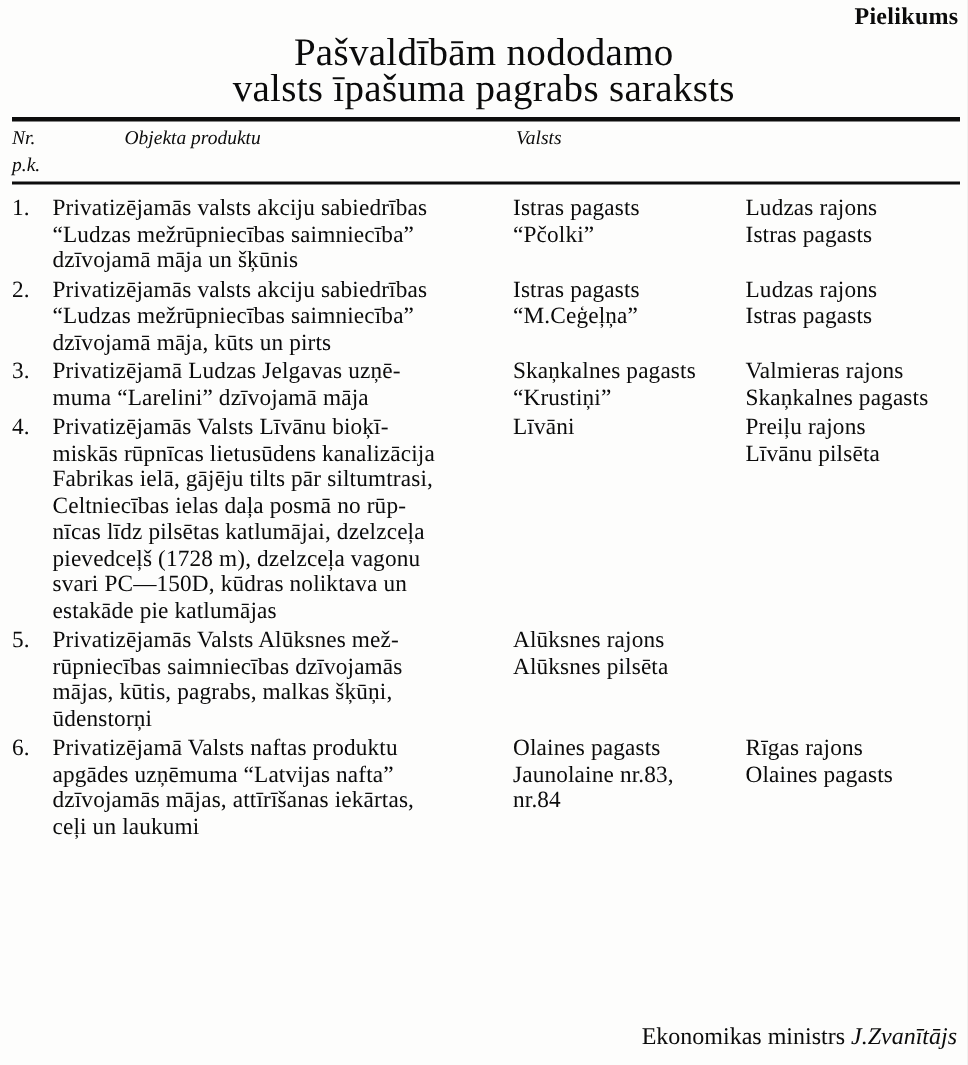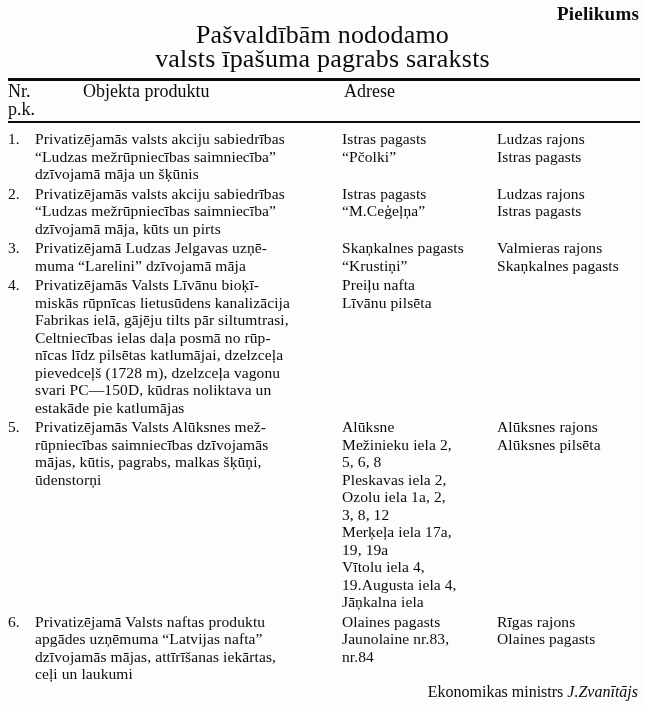--- a/index.html
+++ b/index.html
@@ -10,43 +10,44 @@
     height: 710px;
     background: #fdfdfc;
     color: #0b0b0b;
     font-family: "Liberation Serif", "DejaVu Serif", serif;
     overflow: hidden;
   }
   .annex {
     position: absolute;
     top: 3px;
     right: 6px;
-    font-size: 19px;
+    font-size: 16px;
     font-weight: bold;
     letter-spacing: 0.2px;
   }
   .title-block {
     padding-top: 23px;
     text-align: center;
     font-weight: normal;
     font-size: 26px;
     line-height: 24px;
     letter-spacing: 0.2px;
   }
   .table {
     margin: 7px 5px 0 8px;
   }
   .thead {
     display: grid;
     grid-template-columns: 27px 307px 155px 1fr;
     border-top: 3px solid #0d0d0d;
     border-bottom: 2px solid #0d0d0d;
     padding: 2px 0 3px 0;
-    font-size: 18px;
+    font-size: 13px;
     line-height: 17.5px;
+    font-style: italic;
   }
   .thead .h { white-space: pre-line; }
   .thead .h-obj { padding-left: 48px; }
   .thead .h-addr { padding-left: 2px; }
   .tbody { padding-top: 7px; }
   .row {
     display: grid;
     grid-template-columns: 27px 307px 155px 1fr;
     margin-bottom: 2px;
   }
@@ -78,21 +79,21 @@
     <div>Pašvaldībām nododamo</div>
     <div>valsts īpašuma pagrabs saraksts</div>
   </div>
 
   <div class="table">
 
     <div class="thead">
       <div class="h">Nr.
 p.k.</div>
       <div class="h h-obj">Objekta produktu</div>
-      <div class="h h-addr">Adrese</div>
+      <div class="h h-addr">Valsts</div>
     </div>
 
     <div class="tbody">
 
       <div class="row">
         <div class="c nr">1.</div>
         <div class="c obj">Privatizējamās valsts akciju sabiedrības
 “Ludzas mežrūpniecības saimniecība”
 dzīvojamā māja un šķūnis</div>
         <div class="c addr">Istras pagasts
@@ -125,41 +126,31 @@
       <div class="row">
         <div class="c nr">4.</div>
         <div class="c obj">Privatizējamās Valsts Līvānu bioķī-
 miskās rūpnīcas lietusūdens kanalizācija
 Fabrikas ielā, gājēju tilts pār siltumtrasi,
 Celtniecības ielas daļa posmā no rūp-
 nīcas līdz pilsētas katlumājai, dzelzceļa
 pievedceļš (1728 m), dzelzceļa vagonu
 svari PC—150D, kūdras noliktava un
 estakāde pie katlumājas</div>
-        <div class="c mun">Preiļu nafta
+        <div class="c addr">Līvāni</div>
+        <div class="c mun">Preiļu rajons
 Līvānu pilsēta</div>
       </div>
 
       <div class="row">
         <div class="c nr">5.</div>
         <div class="c obj">Privatizējamās Valsts Alūksnes mež-
 rūpniecības saimniecības dzīvojamās
 mājas, kūtis, pagrabs, malkas šķūņi,
 ūdenstorņi</div>
-        <div class="c addr">Alūksne
-Mežinieku iela 2,
-5, 6, 8
-Pleskavas iela 2,
-Ozolu iela 1a, 2,
-3, 8, 12
-Merķeļa iela 17a,
-19, 19a
-Vītolu iela 4,
-19.Augusta iela 4,
-Jāņkalna iela</div>
         <div class="c mun">Alūksnes rajons
 Alūksnes pilsēta</div>
       </div>
 
       <div class="row">
         <div class="c nr">6.</div>
         <div class="c obj">Privatizējamā Valsts naftas produktu
 apgādes uzņēmuma “Latvijas nafta”
 dzīvojamās mājas, attīrīšanas iekārtas,
 ceļi un laukumi</div>

